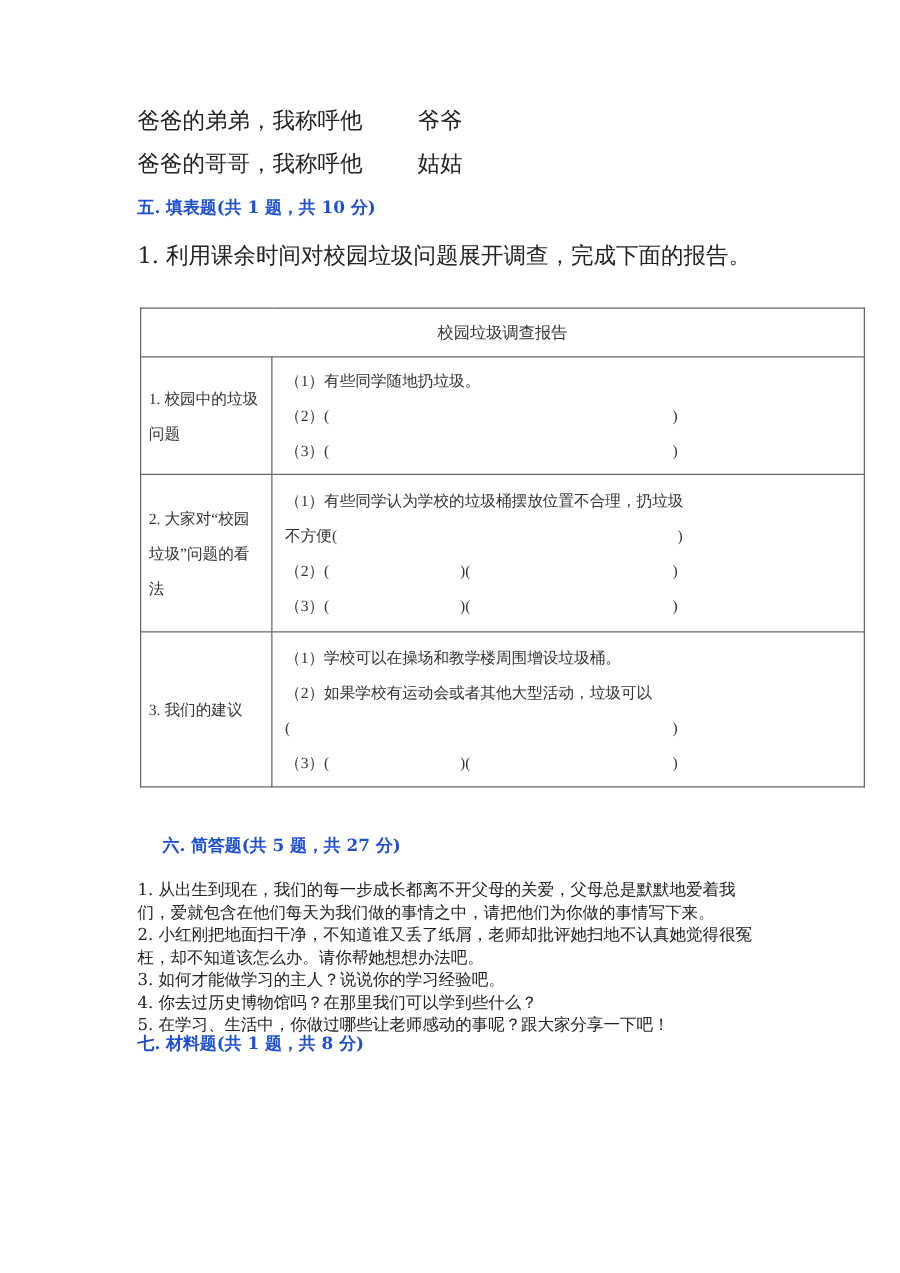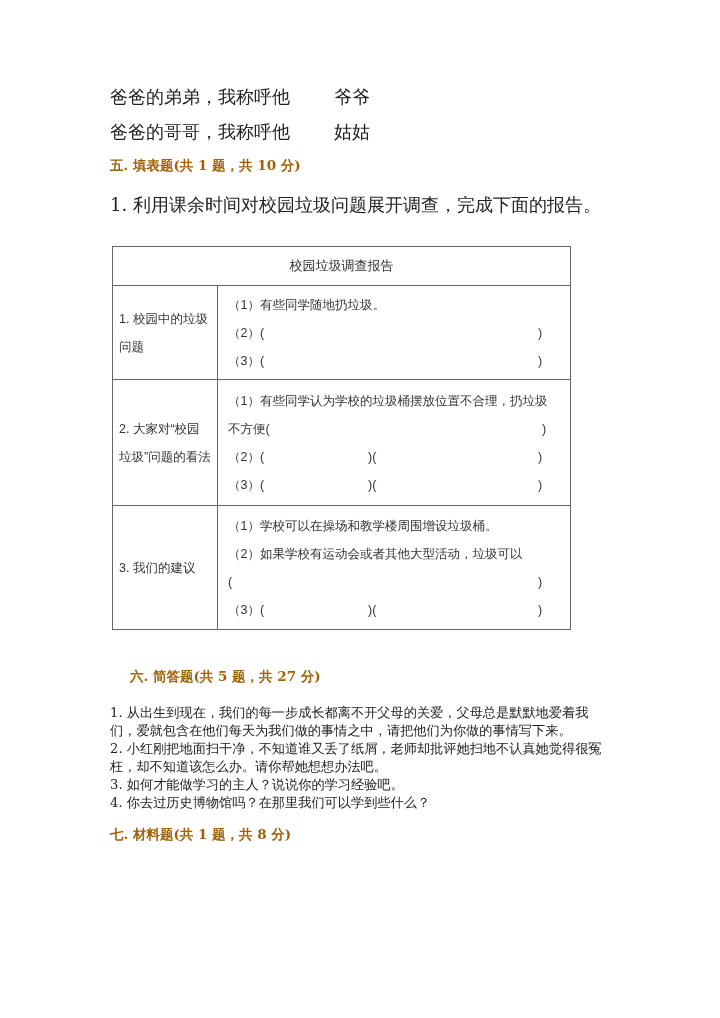--- a/index.html
+++ b/index.html
@@ -3,29 +3,29 @@
   <meta charset="utf-8">
   <style>
     html, body { margin: 0; padding: 0; background: #ffffff; }
     body {
       width: 720px; height: 1018px; position: relative; overflow: hidden;
       font-family: "DejaVu Serif", "Liberation Serif", serif;
       color: #222;
     }
     .abs { position: absolute; white-space: nowrap; }
     .line { font-size: 18px; line-height: 18px; }
-    .heading { font-size: 13.5px; font-weight: bold; color: #a16207; }
+    .heading { font-size: 13.5px; font-weight: bold; color: #1d4ed8; }
     .para { position: absolute; left: 110px; width: 500px; font-size: 13.2px; line-height: 18px; color: #222; }
     .para div { white-space: normal; }
 
     table.report {
       position: absolute; left: 112px; top: 246px;
-      width: 459px; height: 382px;
+      width: 580px; height: 382px;
       border-collapse: collapse;
-      font-family: Liberation Sans, sans-serif;
+      font-family: Liberation Serif, serif;
       font-size: 12.5px; color: #333;
     }
     table.report td {
       border: 1.6px solid #666;
       vertical-align: middle;
       padding: 0;
     }
     td.title-cell { height: 38px; text-align: center; font-size: 13px; }
     td.label-cell { width: 92px; padding: 0 6px 0 6px !important; line-height: 28px; text-align: left; }
     td.content-cell { padding: 4px 8px 4px 10px !important; }
@@ -78,15 +78,16 @@
   </tr>
 </tbody>
   </table>
 
 <div class="abs heading" style="left:110px; top:668px;margin-left:20px;">六. 简答题(共 5 题，共 27 分)</div>
 <div class="para" style="top:704px;">
   <div>1. 从出生到现在，我们的每一步成长都离不开父母的关爱，父母总是默默地爱着我们，爱就包含在他们每天为我们做的事情之中，请把他们为你做的事情写下来。</div>
   <div>2. 小红刚把地面扫干净，不知道谁又丢了纸屑，老师却批评她扫地不认真她觉得很冤枉，却不知道该怎么办。请你帮她想想办法吧。</div>
   <div>3. 如何才能做学习的主人？说说你的学习经验吧。</div>
   <div>4. 你去过历史博物馆吗？在那里我们可以学到些什么？</div>
+  <div>5. 在学习、生活中，你做过哪些让老师感动的事呢？跟大家分享一下吧！</div>
 </div>
 
 <div class="abs heading" style="left:110px; top:826px;">七. 材料题(共 1 题，共 8 分)</div>
 
 </body></html>

